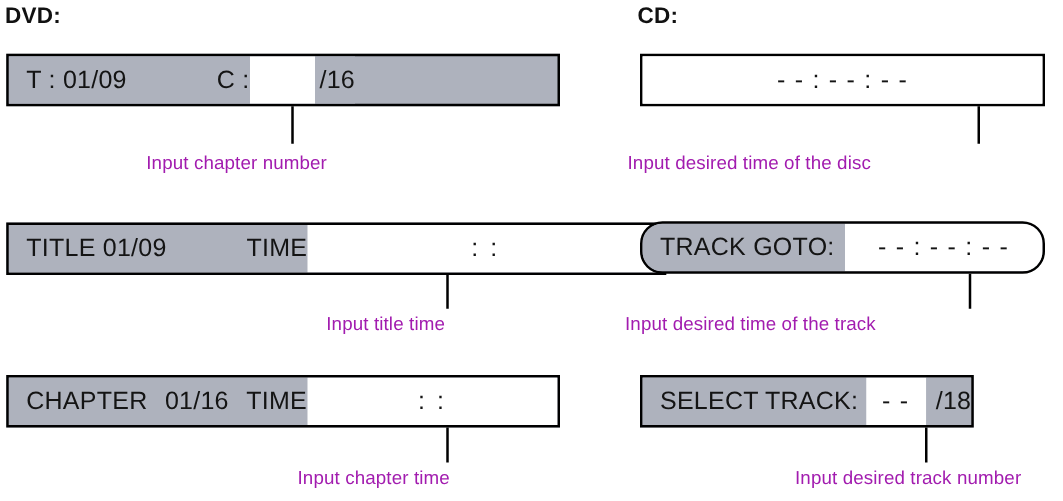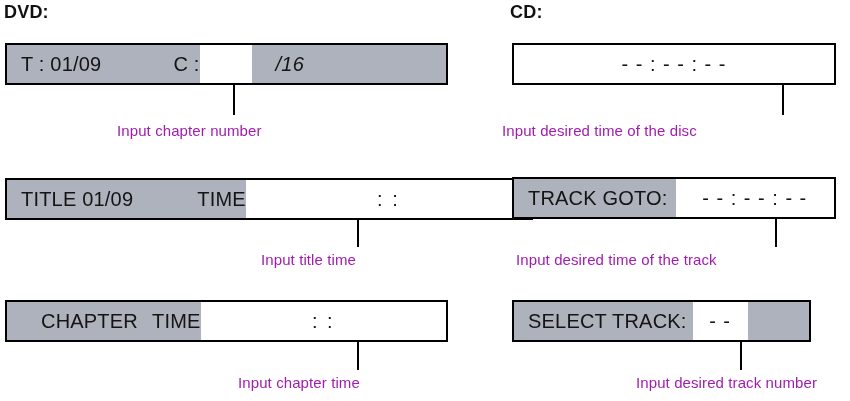--- a/index.html
+++ b/index.html
@@ -65,57 +65,57 @@
 
   
   #dvd-heading   { left: 4px;   top: 2px; }
   #cd-heading    { left: 500px; top: 2px; margin-left: 10px; }
 
   
   #dvd-chapter-panel { left: 5px; top: 43px; width: 443px; height: 42px; text-align: center; }
   #dvd-chapter-panel .s1 { padding-left: 14px; padding-right: 0; }
   #dvd-chapter-panel .s2 { padding-left: 72px; }
   #dvd-chapter-panel .s3 { width: 52px; justify-content: center; }
-  #dvd-chapter-panel .s4 { padding-left: 24px; font-style: italic; }
+  #dvd-chapter-panel .s4 { padding-left: 4px; }
   #dvd-chapter-leader { left: 233px; top: 85px; height: 30px; }
   #dvd-chapter-caption { left: 117px; top: 122px; }
 
   
   #dvd-title-panel { left: 5px; top: 178px; width: 528px; height: 42px; }
   #dvd-title-panel .s1 { padding-left: 14px; }
   #dvd-title-panel .s2 { padding-left: 64px; }
   #dvd-title-panel .s3 { flex: 1; justify-content: center; letter-spacing: 2px; }
   #dvd-title-leader { left: 357px; top: 219px; height: 28px; }
   #dvd-title-caption { left: 261px; top: 251px; }
 
   
   #dvd-chaptertime-panel { left: 5px; top: 300px; width: 443px; height: 42px; }
-  #dvd-chaptertime-panel .s1 { padding-left: 14px; margin-left: 20px; }
+  #dvd-chaptertime-panel .s1 { padding-left: 14px; }
   #dvd-chaptertime-panel .s2 { padding-left: 14px; }
   #dvd-chaptertime-panel .s3 { padding-left: 14px; }
   #dvd-chaptertime-panel .s4 { flex: 1; justify-content: center; letter-spacing: 2px; }
   #dvd-chaptertime-leader { left: 357px; top: 342px; height: 28px; }
   #dvd-chaptertime-caption { left: 238px; top: 374px; }
 
   
   #cd-disc-panel { left: 512px; top: 43px; width: 324px; height: 42px; }
   #cd-disc-panel .s1 { padding-left: 14px; padding-right: 46px; }
   #cd-disc-panel .s2 { flex: 1; justify-content: center; letter-spacing: 1px; }
   #cd-disc-leader { left: 782px; top: 85px; height: 30px; }
   #cd-disc-caption { left: 502px; top: 122px; }
 
   
-  #cd-track-panel { left: 512px; top: 177px; width: 324px; height: 42px; }
+  #cd-track-panel { left: 512px; top: 177px; width: 324px; height: 42px; border-radius: 18px; }
   #cd-track-panel .s1 { padding-left: 14px; padding-right: 8px; }
   #cd-track-panel .s2 { flex: 1; justify-content: center; letter-spacing: 1px; }
   #cd-track-leader { left: 775px; top: 219px; height: 28px; }
-  #cd-track-caption { left: 516px; top: 251px; }
+  #cd-track-caption { left: 500px; top: 251px; }
 
   
-  #cd-select-panel { left: 512px; top: 300px; width: 299px; height: 42px; }
+  #cd-select-panel { left: 512px; top: 300px; width: 267px; height: 42px; }
   #cd-select-panel .s1 { padding-left: 14px; padding-right: 6px; }
   #cd-select-panel .s2 { width: 55px; justify-content: center; letter-spacing: 1px; }
   #cd-select-panel .s3 { padding-left: 8px; }
   #cd-select-leader { left: 740px; top: 342px; height: 28px; }
   #cd-select-caption { left: 636px; top: 374px; }
 </style>
 </head>
 <body>
 
 <div class="abs section-title" id="dvd-heading">DVD:</div>
@@ -132,20 +132,21 @@
 <div class="abs panel" id="dvd-title-panel">
   <div class="panel-seg seg-grey s1">TITLE  01/09</div>
   <div class="panel-seg seg-grey s2">TIME</div>
   <div class="panel-seg seg-white s3">:      :</div>
 </div>
 <div class="abs leader" id="dvd-title-leader"></div>
 <div class="abs caption" id="dvd-title-caption">Input title time</div>
 
 <div class="abs panel" id="dvd-chaptertime-panel">
   <div class="panel-seg seg-grey s1">CHAPTER</div>
+  <div class="panel-seg seg-grey s2">01/16</div>
   <div class="panel-seg seg-grey s3">TIME</div>
   <div class="panel-seg seg-white s4">:      :</div>
 </div>
 <div class="abs leader" id="dvd-chaptertime-leader"></div>
 <div class="abs caption" id="dvd-chaptertime-caption">Input chapter time</div>
 
 <div class="abs section-title" id="cd-heading">CD:</div>
 
 <div class="abs panel" id="cd-disc-panel">
   <div class="panel-seg seg-white s2">- - : - - : - -</div>
@@ -156,15 +157,16 @@
 <div class="abs panel" id="cd-track-panel">
   <div class="panel-seg seg-grey s1">TRACK GOTO:</div>
   <div class="panel-seg seg-white s2">- - : - - : - -</div>
 </div>
 <div class="abs leader" id="cd-track-leader"></div>
 <div class="abs caption" id="cd-track-caption">Input desired time of the track</div>
 
 <div class="abs panel" id="cd-select-panel">
   <div class="panel-seg seg-grey s1">SELECT TRACK:</div>
   <div class="panel-seg seg-white s2">- -</div>
+  <div class="panel-seg seg-grey s3">/18</div>
 </div>
 <div class="abs leader" id="cd-select-leader"></div>
 <div class="abs caption" id="cd-select-caption">Input desired track number</div>
 
 </body></html>

